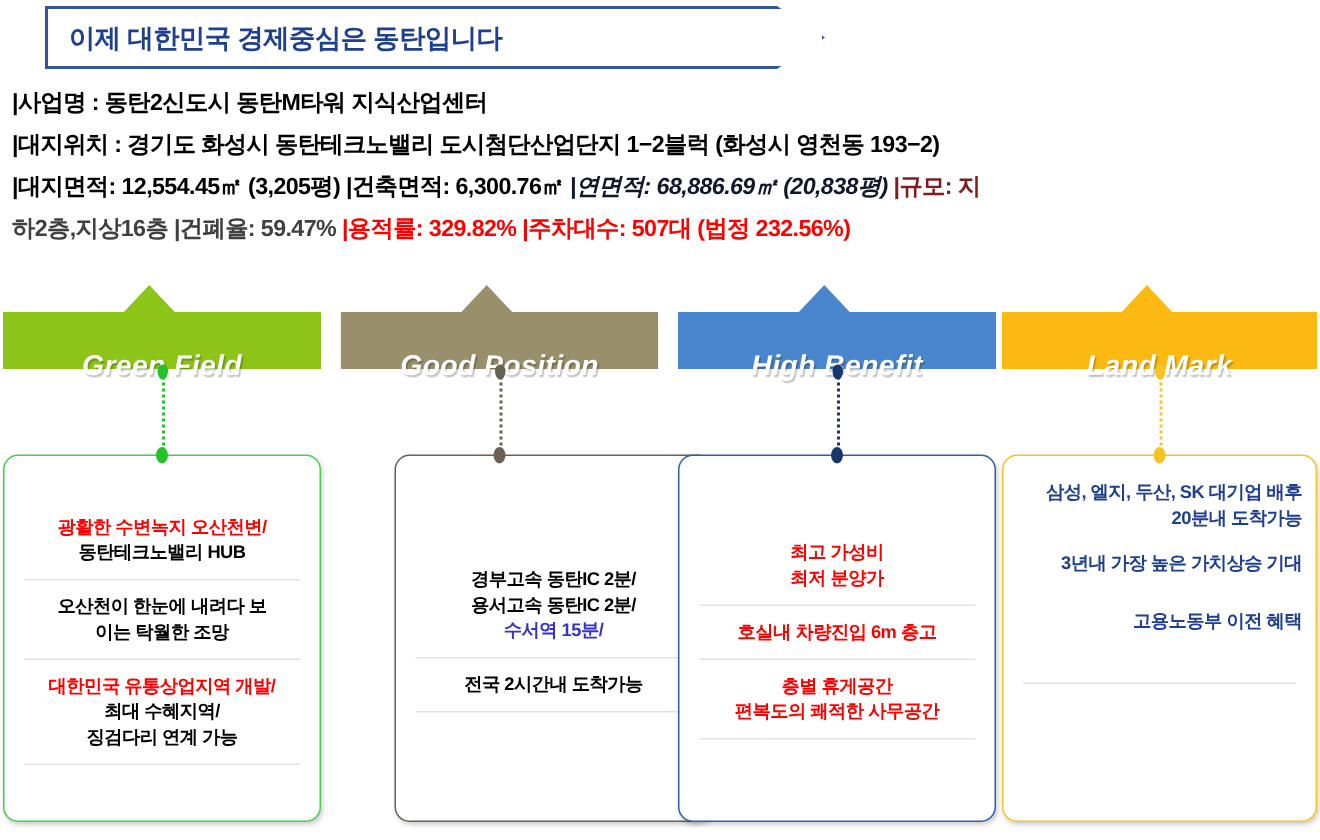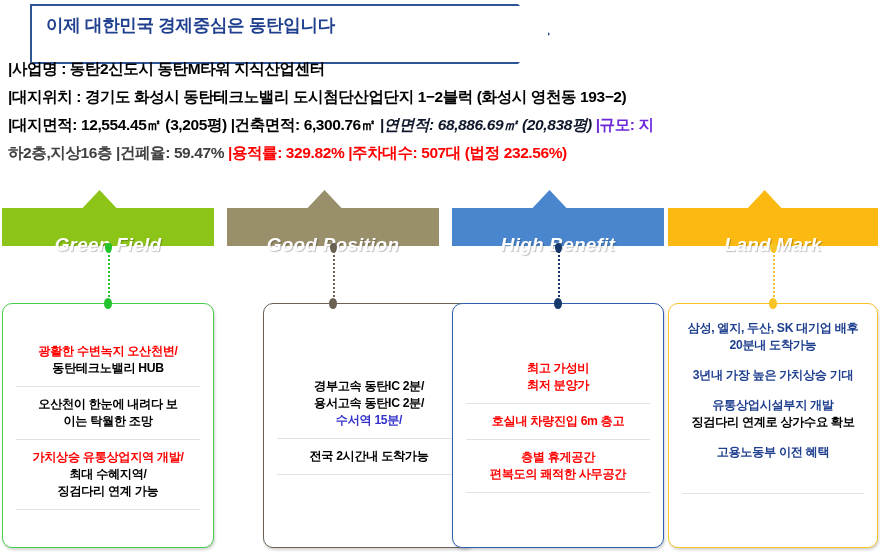--- a/index.html
+++ b/index.html
@@ -14,21 +14,21 @@
     font-family: "Liberation Sans", "DejaVu Sans", sans-serif;
     overflow: hidden;
   }
 
   
   .header-wrap {
     position: absolute;
     left: 30px;
     top: 4px;
     width: 520px;
-    height: 60px;
+    height: 42px;
   }
   .header-chev {
     position: absolute;
     inset: 0;
     background: #ffffff;
     border: 2px solid #2f5597;
     -webkit-clip-path: polygon(0 0, calc(100% - 32px) 0, 100% 50%, calc(100% - 32px) 100%, 0 100%);
     clip-path: polygon(0 0, calc(100% - 32px) 0, 100% 50%, calc(100% - 32px) 100%, 0 100%);
   }
   .header-chev-inner {
@@ -171,21 +171,21 @@
     font-size: 12.2px;
     font-weight: bold;
     line-height: 17px;
     text-align: center;
     letter-spacing: -0.35px;
     color: #000000;
   }
   .block-line.red { color: #ff0000; }
   .block-line.blue { color: #3333cc; }
   .block-line.navy { color: #1f3f8f; }
-  .block-line.left { text-align: center; }
+  .block-line.left { text-align: right; }
 
   .divider {
     height: 0;
     border-top: 1.5px solid #e2e2e2;
     margin: 7px 4px;
   }
   .spacer-sm { height: 9px; }
 
   
   .card-green { border-color: #44d04b; }
@@ -199,21 +199,21 @@
 <div class="header-wrap">
   <div class="header-chev">
     <div class="header-chev-inner"></div>
   </div>
   <div class="header-title">이제 대한민국 경제중심은 동탄입니다</div>
 </div>
 
 <div class="specs" id="specs-container">
     <div class="spec-line"><span style="color: rgb(0, 0, 0);">|사업명 : 동탄2신도시  동탄M타워 지식산업센터</span></div>
     <div class="spec-line"><span style="color: rgb(0, 0, 0);">|대지위치 : 경기도 화성시  동탄테크노밸리 도시첨단산업단지 1−2블럭 (화성시 영천동 193−2)</span></div>
-    <div class="spec-line"><span style="color: rgb(0, 0, 0);">|대지면적: 12,554.45㎡ (3,205평)   |건축면적: 6,300.76㎡   </span><span style="color: #0f172a; font-style: italic;">|연면적: 68,886.69㎡ (20,838평)</span><span style="color: #6d28d9;">   |규모: 지</span></div>
+    <div class="spec-line"><span style="color: rgb(0, 0, 0);">|대지면적: 12,554.45㎡ (3,205평)   |건축면적: 6,300.76㎡   </span><span style="color: #0f172a; font-style: italic;">|연면적: 68,886.69㎡ (20,838평)</span><span style="color: #7f1d1d;">   |규모: 지</span></div>
     <div class="spec-line"><span style="color: #404040;">하2층,지상16층  |건폐율: 59.47%   </span><span style="color: rgb(255, 0, 0);">|용적률: 329.82%   |주차대수: 507대 (법정 232.56%)</span></div>
   </div>
 
 <div id="columns-root">
     <div class="col col-1">
       <div class="banner">
         <div class="banner-shape" style="background: rgb(140, 196, 23);"></div>
         <div class="banner-label">Green Field</div>
       </div>
       <div class="pin-top" style="background: rgb(34, 195, 43);"></div>
@@ -225,21 +225,21 @@
             <div class="block-line red">광활한 수변녹지 오산천변/</div>
             <div class="block-line ">동탄테크노밸리 HUB</div>
           </div>
           <div class="divider"></div>
           <div class="block">
             <div class="block-line ">오산천이 한눈에 내려다 보</div>
             <div class="block-line ">이는 탁월한 조망</div>
           </div>
           <div class="divider"></div>
           <div class="block">
-            <div class="block-line red">가치상승 유통상업지역 개발/</div>
+            <div class="block-line red">대한민국 유통상업지역 개발/</div>
             <div class="block-line ">최대 수혜지역/</div>
             <div class="block-line ">징검다리 연계 가능</div>
           </div>
           <div class="divider"></div>
         </div>
       </div>
     </div>
     <div class="col col-2">
       <div class="banner">
         <div class="banner-shape" style="background: rgb(154, 143, 107);"></div>
@@ -302,24 +302,20 @@
         <div class="card-inner shift-up">
           <div class="block">
             <div class="block-line navy left">삼성, 엘지, 두산, SK 대기업 배후</div>
             <div class="block-line navy left">20분내 도착가능</div>
           </div>
           <div class="spacer-sm"></div>
           <div class="block">
             <div class="block-line navy left">3년내 가장 높은 가치상승 기대</div>
           </div>
           <div class="spacer-sm"></div>
-          <div class="block">
-            <div class="block-line navy left">유통상업시설부지 개발</div>
-            <div class="block-line left">징검다리 연계로 상가수요 확보</div>
-          </div>
           <div class="spacer-sm"></div>
           <div class="block">
             <div class="block-line navy left">고용노동부 이전 혜택</div>
           </div>
           <div class="divider" style="margin-top: 30px;"></div>
         </div>
       </div>
     </div>
   </div>
 

